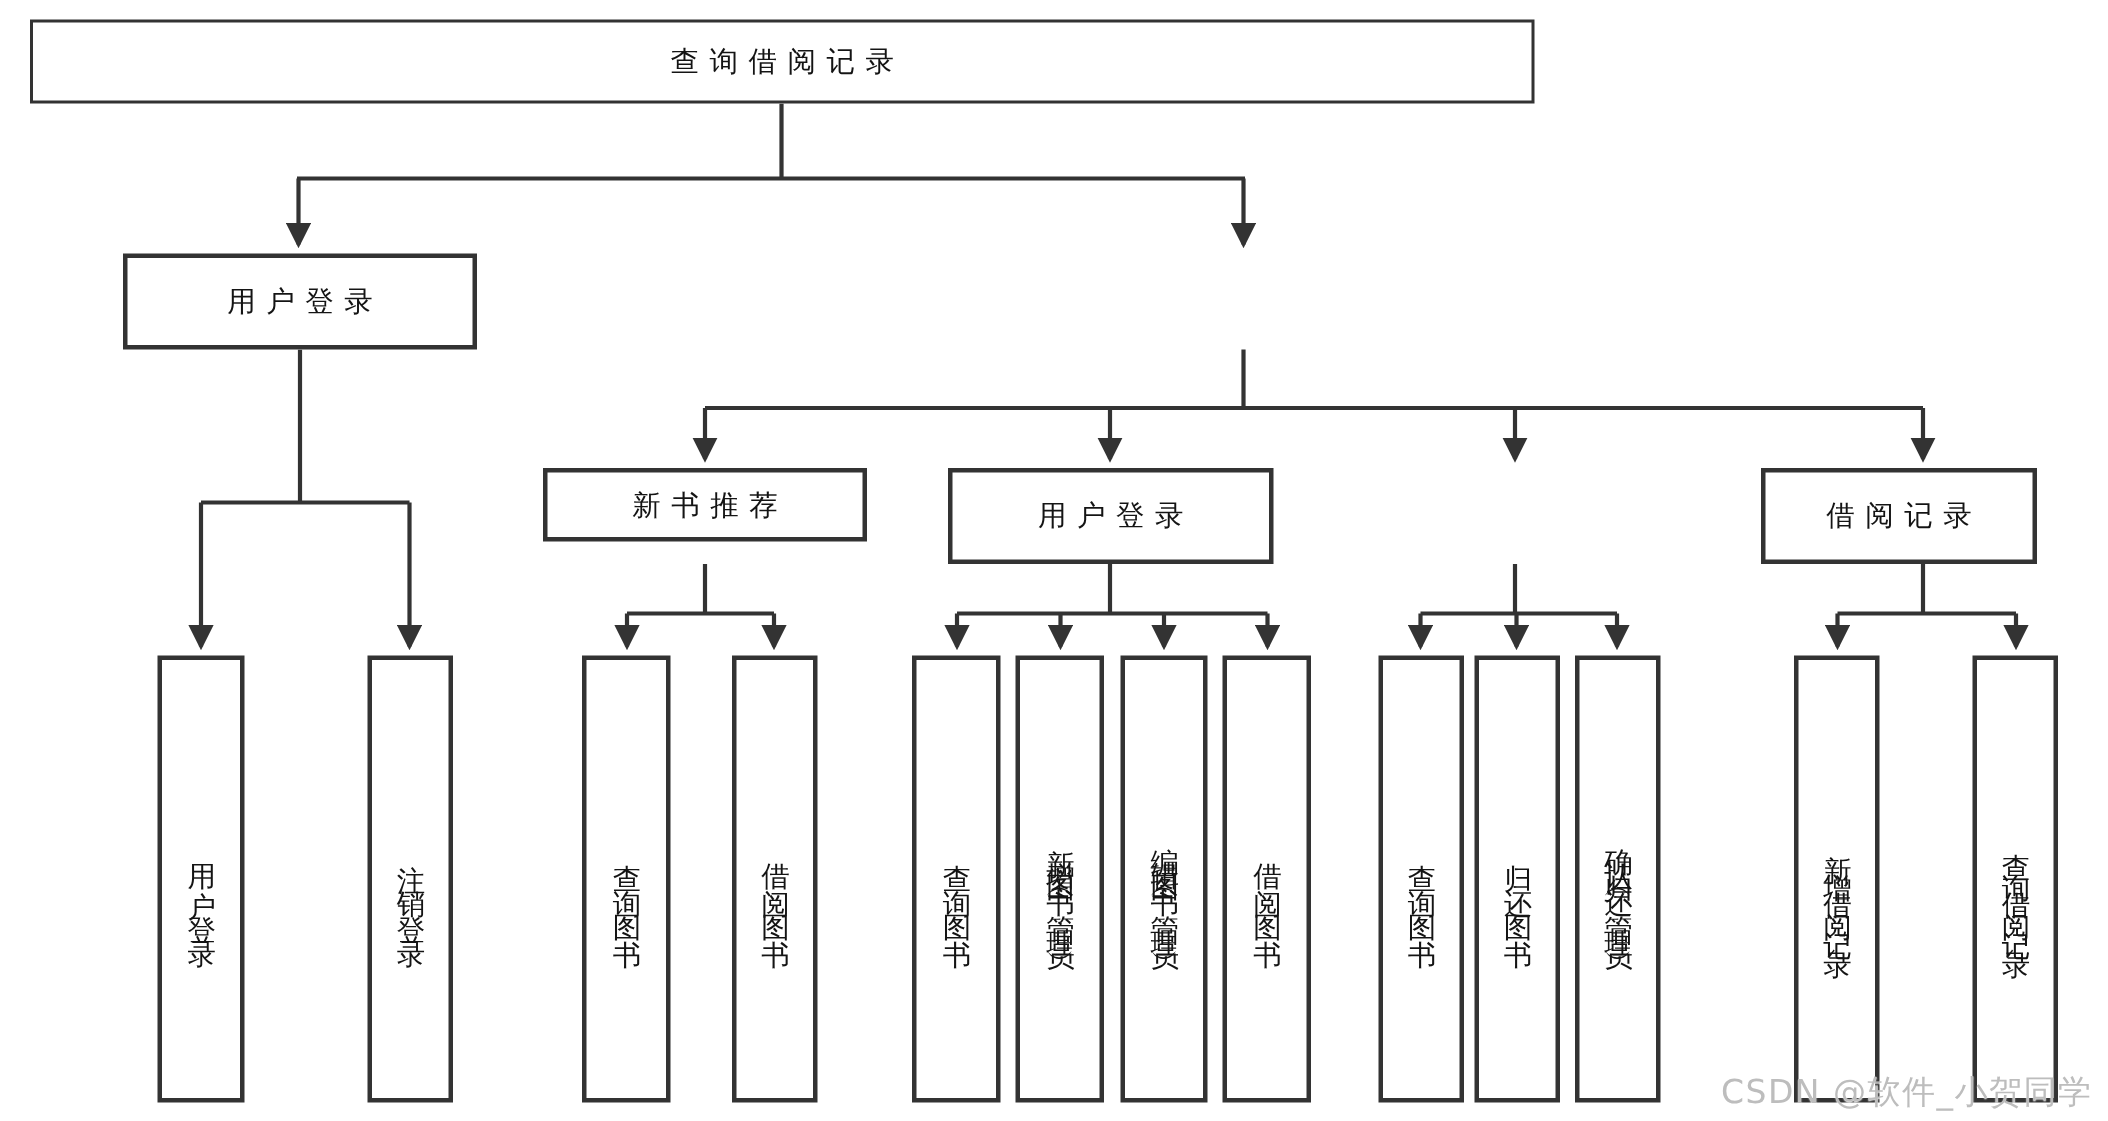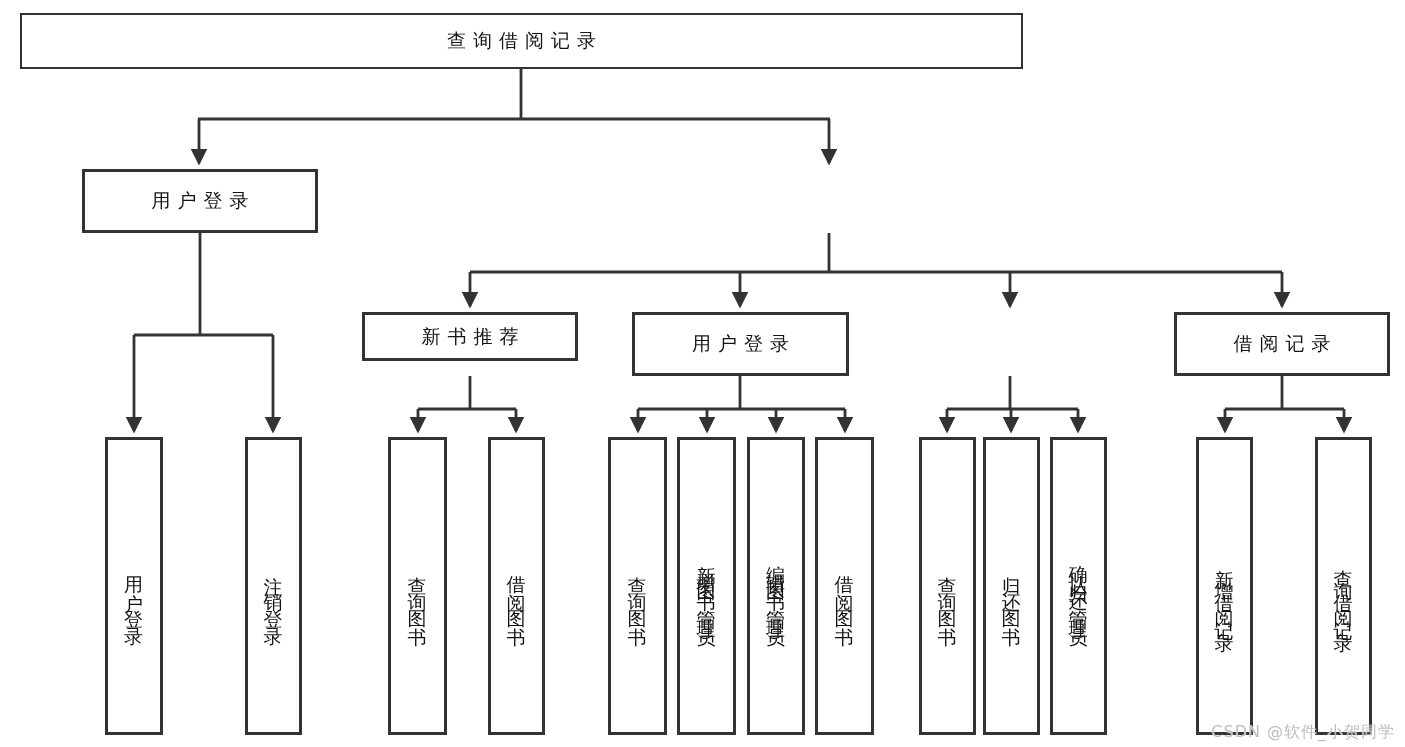--- a/index.html
+++ b/index.html
@@ -23,21 +23,21 @@
   }
   .leaf .lbl{
     writing-mode:vertical-rl;text-orientation:mixed;
     font-size:19px;color:#141414;white-space:nowrap;line-height:1;
   }
   .vs4{letter-spacing:17px;margin-bottom:-17px;}
   .vs6{letter-spacing:13px;margin-bottom:-13px;}
   .vs9{letter-spacing:9px;margin-bottom:-9px;}
   .watermark{
     position:absolute;right:10px;bottom:4px;
-    font-size:16px;color:#bdbdbd;letter-spacing:1px;
+    font-size:22px;color:#bdbdbd;letter-spacing:1px;
     text-shadow:0 1px 1px #ffffff;z-index:5;white-space:nowrap;
   }
 </style>
 </head>
 <body>
 
 <div class="canvas">
 
   <svg class="wires" width="1405" height="747">
     <defs>
@@ -96,21 +96,21 @@
   <div class="node hnode" style="left:82px;top:169px;width:236px;height:64px">
     <span class="lbl">用户登录</span>
   </div>
 
   <div class="node hnode" style="left:362px;top:312px;width:216px;height:49px">
     <span class="lbl">新书推荐</span>
   </div>
   <div class="node hnode" style="left:632px;top:312px;width:217px;height:64px">
     <span class="lbl">用户登录</span>
   </div>
-  <div class="node hnode" style="left:1174px;top:312px;width:216px;height:64px">
+  <div class="node hnode" style="left:1174px;top:312px;width:184px;height:64px">
     <span class="lbl">借阅记录</span>
   </div>
 
   <div class="node leaf" style="left:105px;top:437px;width:58px;height:298px">
     <span class="lbl vs4">用户登录</span>
   </div>
   <div class="node leaf" style="left:245px;top:437px;width:57px;height:298px">
     <span class="lbl vs4">注销登录</span>
   </div>
 

